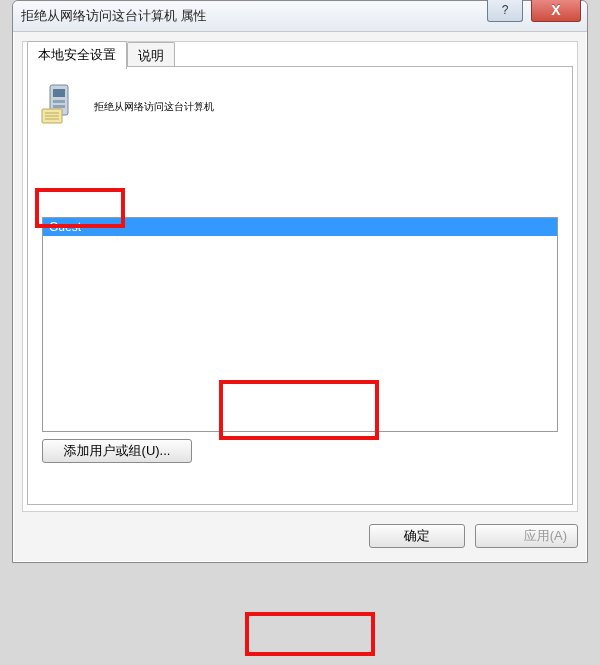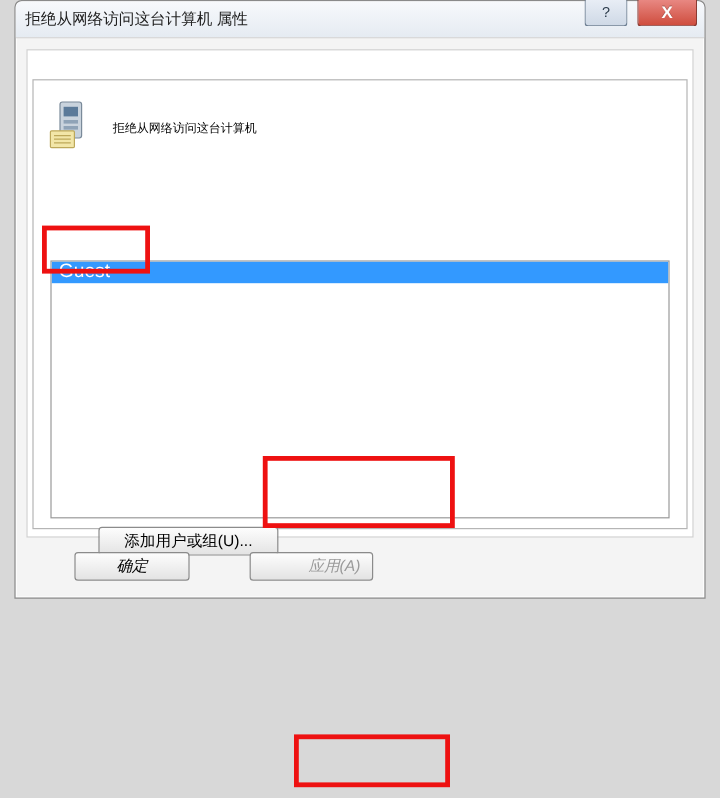--- a/index.html
+++ b/index.html
@@ -10,21 +10,21 @@
     background: #d8d8d8;
     font-family: "Microsoft YaHei", "SimSun", Tahoma, sans-serif;
     font-size: 13px;
     overflow: hidden;
   }
   .window {
     position: absolute;
     left: 12px;
     top: 0;
     width: 576px;
-    height: 499px;
+    height: 563px;
     background: #f4f4f4;
     border: 1px solid #8a8a8a;
     border-radius: 6px 6px 0 0;
     box-shadow: 0 0 0 1px #fff inset;
     box-sizing: border-box;
   }
   .titlebar {
     height: 30px;
     background: linear-gradient(#f7f9fc, #e5ebf2);
     border-bottom: 1px solid #c9c9c9;
@@ -132,21 +132,21 @@
     height: 215px;
     border: 1px solid #9a9a9a;
     background: #fff;
     box-sizing: border-box;
     overflow: hidden;
   }
   .listitem {
     height: 18px;
     line-height: 18px;
     padding: 0 6px;
-    font-size: 16px;
+    font-size: 12px;
     color: #000;
   }
   .listitem.selected {
     background: #3399ff;
     color: #fff;
   }
 
   .btnrow {
     position: absolute;
     left: 14px;
@@ -160,34 +160,33 @@
     padding: 0 10px;
     min-width: 150px;
     border: 1px solid #8b8b8b;
     border-radius: 3px;
     background: linear-gradient(#fdfdfd, #e3e3e3);
     font-size: 13px;
     display: inline-flex;
     align-items: center;
     justify-content: center;
     box-sizing: border-box;
-    margin-left: 40px;
   }
   .btn.small { min-width: 110px; }
 
   .bottombar {
     position: absolute;
     left: 9px;
     right: 9px;
     bottom: 8px;
     height: 36px;
     display: flex;
+    justify-content: flex-end;
     align-items: center;
     gap: 10px;
-    font-style: italic;
   }
   .bottombar .btn { min-width: 96px; }
   .btn.disabled { color: #9a9a9a; padding-left: 48px; }
 
   
   .hl {
     position: absolute;
     border: 4px solid #e11;
     box-sizing: border-box;
     pointer-events: none;
@@ -206,20 +205,28 @@
         <span>?</span>
       </div>
       <div class="winbtn close">
         <span>X</span>
       </div>
     </div>
   </div>
 
   <div class="client">
 
+    <div class="tabs">
+      <div class="tab active">
+        <span>本地安全设置</span>
+      </div>
+      <div class="tab">
+        <span>说明</span>
+      </div>
+    </div>
 
     <div class="tabpage">
 
       <div class="policy-header">
         <span>
           <svg width="42" height="44" viewBox="0 0 42 44">
             <rect x="10" y="2" width="18" height="30" rx="2" fill="#c9d3dd" stroke="#7a8a9a"></rect>
             <rect x="13" y="6" width="12" height="8" fill="#5b7a99"></rect>
             <rect x="13" y="17" width="12" height="3" fill="#8fa3b7"></rect>
             <rect x="13" y="22" width="12" height="3" fill="#8fa3b7"></rect>

